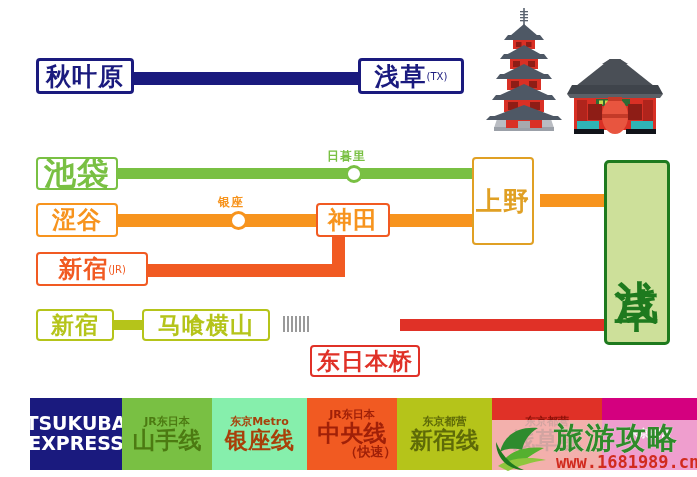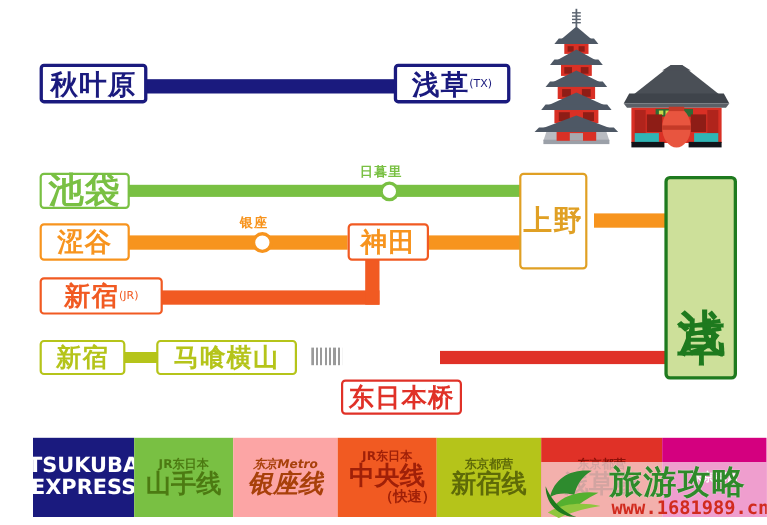--- a/index.html
+++ b/index.html
@@ -231,21 +231,21 @@
     <div class="lg tx" style="width:92px;background:#1a1a7e;color:#ffffff;">
       <div class="l1b">TSUKUBA</div>
       <div class="l1b">EXPRESS</div>
     </div>
 
     <div class="lg" style="width:90px;background:#79c043;color:#4c7a12;">
       <div class="l1">JR东日本</div>
       <div class="l2">山手线</div>
     </div>
 
-    <div class="lg" style="width:95px;background:#fca5a5;color:#a8400a;font-style:italic;">
+    <div class="lg" style="width:95px;background:#86efac;color:#a8400a;">
       <div class="l1">东京Metro</div>
       <div class="l2">银座线</div>
     </div>
 
     <div class="lg" style="width:90px;background:#f15a22;color:#a02008;">
       <div class="l1">JR东日本</div>
       <div class="l2">中央线</div>
       <div class="l3">（快速）</div>
     </div>
 

